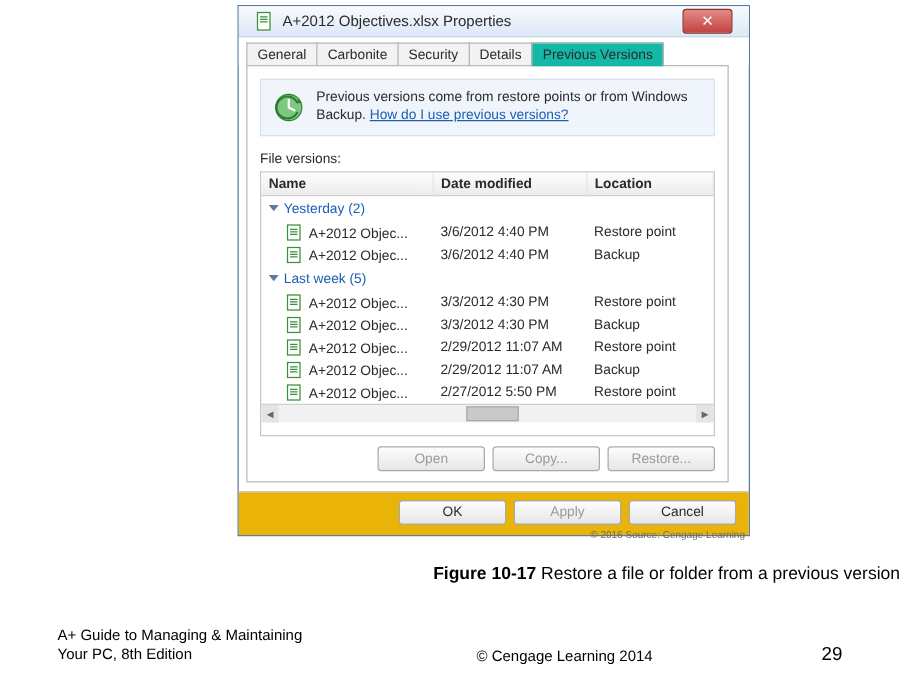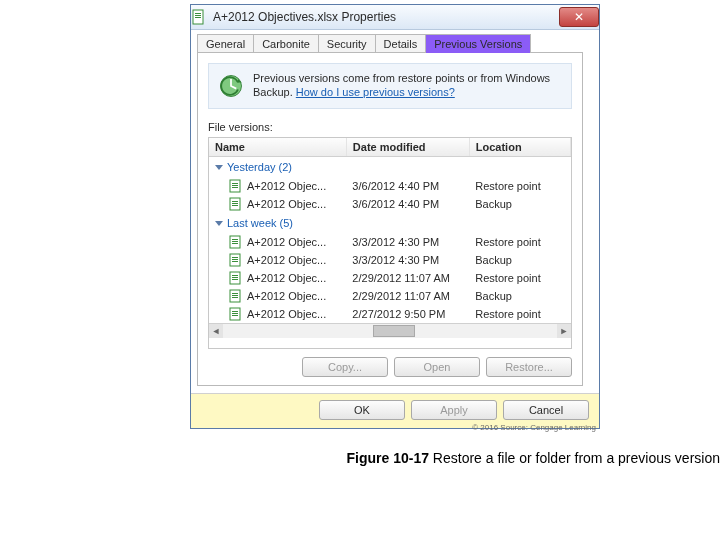--- a/index.html
+++ b/index.html
@@ -1,45 +1,45 @@
 <!DOCTYPE html>
 <html><head>
 <meta charset="utf-8">
 <style>
 body{margin:0;padding:0;font-family:"Segoe UI",Tahoma,sans-serif;font-size:11px;background:#fff;width:720px;height:540px;position:relative;color:#000}
 .page{position:relative;width:720px;height:540px}
 .dialog{position:absolute;left:190px;top:4px;width:408px;background:#fff;border:1px solid #5a7ba8}
-.titlebar{height:24px;background:linear-gradient(#f8fbfe,#dce8f6);display:flex;align-items:center;padding:0 0;border-bottom:1px solid #b7c9de}
+.titlebar{height:24px;background:linear-gradient(#f8fbfe,#dce8f6);display:flex;align-items:center;padding:0 13px;border-bottom:1px solid #b7c9de}
 .titlebar .icn{width:16px;height:16px;margin-right:6px}
 .titlebar .ttl{flex:1;color:#2a2a2a;font-size:12px}
 .closebtn{width:38px;height:18px;background:linear-gradient(#e38a87,#c34340);border:1px solid #8b2e29;border-radius:3px;color:#fff;display:flex;align-items:center;justify-content:center;font-size:12px;line-height:1}
 .tabs{display:flex;padding:4px 6px 0 6px;background:#fff}
 .tab{padding:3px 8px;border:1px solid #b9b9b9;border-bottom:none;background:#f3f3f3;font-size:11px;color:#2a2a2a;margin-right:-1px}
-.tab.active{background:#8b5cf6;position:relative;z-index:2}
+.tab.active{background:#14b8a6;position:relative;z-index:2}
 .tabbody{border:1px solid #b9b9b9;margin:0 16px 6px 6px;padding:10px 10px 8px 10px;background:#fff;position:relative;top:-1px}
 .inforow{display:flex;gap:8px;background:#f0f5fb;border:1px solid #d6e2ef;padding:8px;margin-bottom:12px}
 .inforow .shield{width:28px;height:28px;flex:0 0 28px}
 .infotxt{font-size:11px;color:#2a2a2a;line-height:1.25}
 .infotxt a{color:#1a5fb4;text-decoration:underline;cursor:pointer}
 .lbl{font-size:11px;color:#2a2a2a;margin:2px 0 4px 0}
 .list{border:1px solid #c8c8c8;height:210px;overflow:hidden;background:#fff}
 .list table{width:100%;border-collapse:collapse;font-size:11px}
 .list th{background:linear-gradient(#fdfdfd,#ececec);border-bottom:1px solid #d0d0d0;border-right:1px solid #e4e4e4;text-align:left;padding:3px 6px;font-weight:bold;color:#2a2a2a}
 .list td{padding:2px 6px;color:#2a2a2a;white-space:nowrap;overflow:hidden;text-overflow:ellipsis}
 .grp td{padding:4px 6px;color:#1a5fb4}
 .grp .tri{display:inline-block;width:0;height:0;border-left:4px solid transparent;border-right:4px solid transparent;border-top:5px solid #5a7ba8;margin-right:4px;vertical-align:1px}
 .fileicn{width:14px;height:14px;display:inline-block;vertical-align:-3px;margin-right:4px}
 .scrollbar{height:14px;background:#f1f1f1;border-top:1px solid #d0d0d0;display:flex}
 .scrollbar .ar{width:14px;height:14px;background:#e4e4e4;display:flex;align-items:center;justify-content:center;color:#666;font-size:9px}
 .scrollbar .track{flex:1;display:flex;align-items:center}
 .scrollbar .thumb{width:40px;height:10px;background:#c9c9c9;margin-left:150px;border:1px solid #a9a9a9}
 .actions{display:flex;gap:6px;justify-content:flex-end;margin-top:8px}
 .btn{padding:3px 12px;border:1px solid #a9a9a9;background:linear-gradient(#fdfdfd,#e6e6e6);font-size:11px;color:#2a2a2a;border-radius:3px;min-width:60px;text-align:center}
 .btn.dis{color:#9a9a9a}
-.dlgbtns{display:flex;gap:6px;justify-content:flex-end;padding:6px 10px 8px 10px;background:#fef9c3;border-top:1px solid #d0d0d0}
+.dlgbtns{display:flex;gap:6px;justify-content:flex-end;padding:6px 10px 8px 10px;background:#eab308;border-top:1px solid #d0d0d0}
 .imgcredit{position:absolute;right:124px;bottom:108px;font-size:8px;color:#6a6a6a}
 .caption{position:absolute;left:0;right:0;top:450px;text-align:right;font-family:Arial,Helvetica,sans-serif;font-size:14px;color:#000}
 .caption b{font-weight:bold}
 .footer{position:absolute;left:46px;right:46px;bottom:8px;display:flex;justify-content:space-between;align-items:flex-end;font-family:Arial,Helvetica,sans-serif;font-size:12px;color:#000}
 .footer .book{max-width:200px;line-height:1.3}
 .footer .copy{font-size:12px}
 .footer .page{position:static;font-size:15px;width:auto;height:auto}
 svg{display:block}
 </style>
 </head>
@@ -168,47 +168,52 @@
                 <td>2/29/2012 11:07 AM</td>
                 <td>Backup</td>
               </tr>
               <tr>
                 <td style="padding-left:20px"><span class="fileicn"><svg viewBox="0 0 14 14">
                       <rect x="1" y="1" width="10" height="12" fill="#fff" stroke="#3a8f3a"></rect>
                       <rect x="3" y="4" width="6" height="1" fill="#3a8f3a"></rect>
                       <rect x="3" y="6" width="6" height="1" fill="#3a8f3a"></rect>
                       <rect x="3" y="8" width="6" height="1" fill="#3a8f3a"></rect>
                     </svg></span>A+2012 Objec...</td>
-                <td>2/27/2012 9:50 PM</td>
+                <td>2/27/2012 5:50 PM</td>
                 <td>Restore point</td>
               </tr>
             </tbody>
         </table>
         <div class="scrollbar">
           <div class="ar">◄</div>
           <div class="track">
               <div class="thumb"></div>
             </div>
           <div class="ar">►</div>
         </div>
       </div>
 
       <div class="actions">
+        <div class="btn dis">Open</div>
         <div class="btn dis">Copy...</div>
-        <div class="btn dis">Open</div>
         <div class="btn dis">Restore...</div>
       </div>
     </div>
 
     <div class="dlgbtns">
       <div class="btn">OK</div>
       <div class="btn dis">Apply</div>
       <div class="btn">Cancel</div>
     </div>
   </div>
 
   <div class="imgcredit">© 2016 Source: Cengage Learning</div>
 
   <div class="caption">
     <b>Figure 10-17</b><span>  Restore a file or folder from a previous version</span>
   </div>
 
+  <div class="footer">
+    <div class="book">A+ Guide to Managing &amp; Maintaining Your PC, 8th Edition</div>
+    <div class="copy">© Cengage Learning  2014</div>
+    <div class="page">29</div>
+  </div>
 </div>
 
 </body></html>

